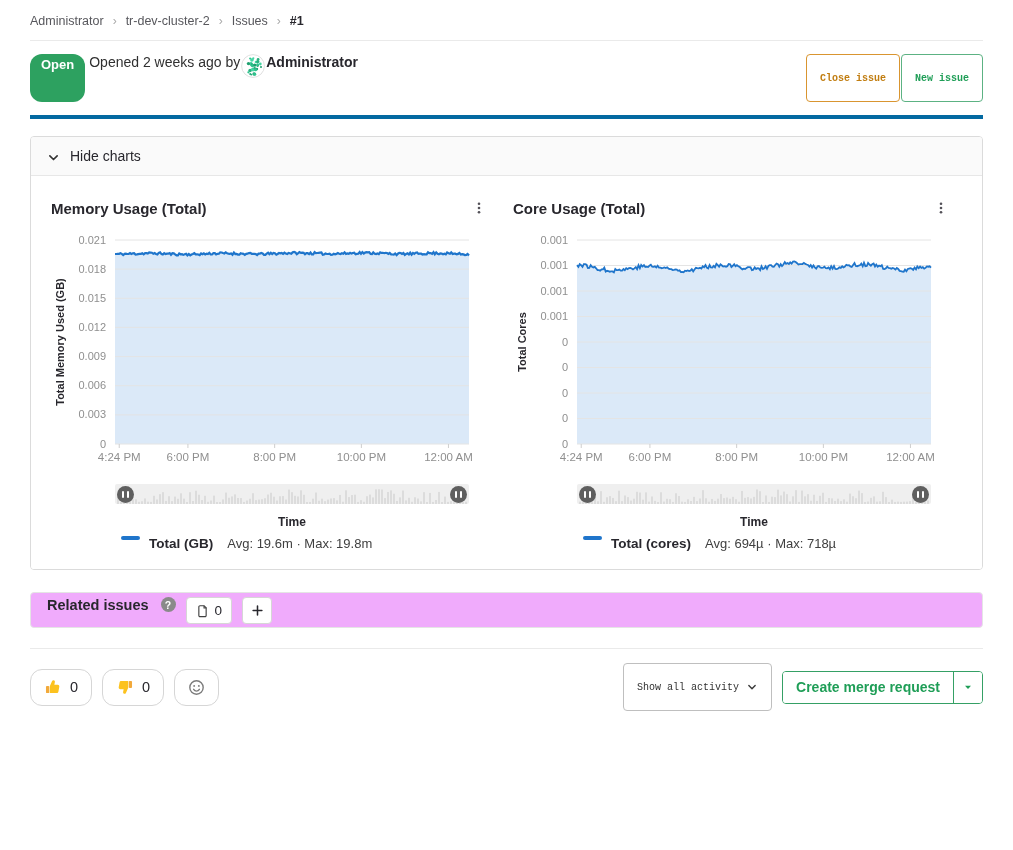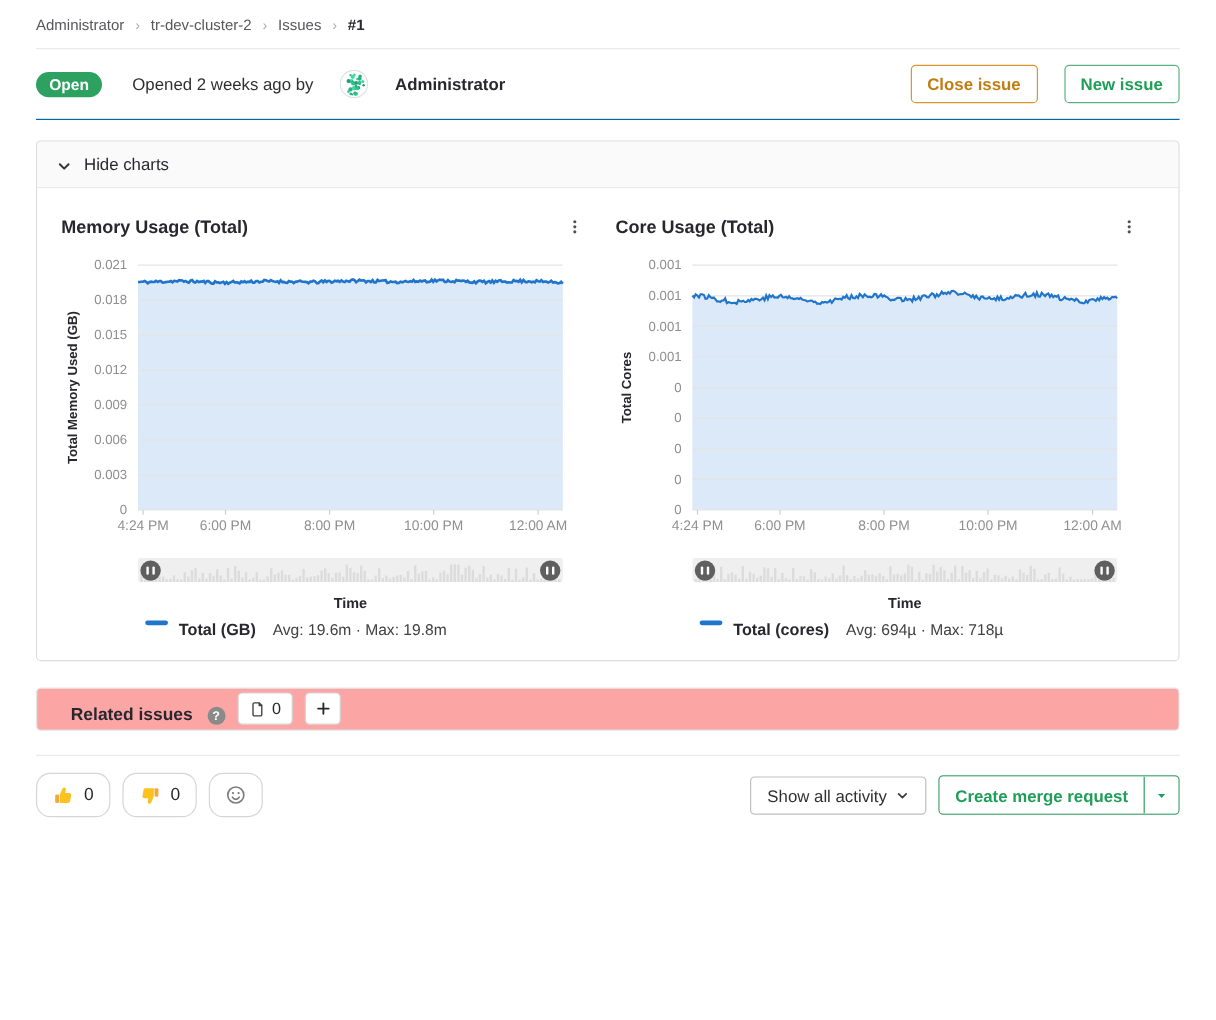--- a/index.html
+++ b/index.html
@@ -11,27 +11,27 @@
   }
   .page { padding:0 30px; }
 
   
   .breadcrumb { display:flex; align-items:center; gap:9px; padding:14px 0 12px; font-size:12.5px; color:#57575c; border-bottom:1px solid #eaeaea; }
   .breadcrumb a { color:#57575c; text-decoration:none; cursor:pointer; }
   .crumb-sep { color:#ababab; font-size:12px; }
   .crumb-current { color:#28272d; font-weight:700; }
 
   
-  .status-bar { display:flex; align-items:center; gap:22px; padding:13px 0; border-bottom:1px solid #0369a1; font-size:14px; }
+  .status-bar { display:flex; gap:1px; padding:13px 0; border-bottom:4px solid #0369a1; font-size:14px; }
   .badge-open { background:#2da160; color:#fff; font-weight:700; font-size:13px; padding:4px 11px; border-radius:12px; line-height:1; margin-right:3px; }
   .opened-text { color:#303030; }
   .avatar { width:24px; height:24px; display:inline-flex; cursor:pointer; }
   .author { font-weight:700; color:#28272d; text-decoration:none; cursor:pointer; }
   .spacer { flex:1; }
-  .btn { height:32px; padding:0 13px; border-radius:4px; background:#fff; border:1px solid #bfbfbf; font-size:14px; display:inline-flex; align-items:center; gap:7px; cursor:pointer; font-family:Liberation Sans, sans-serif; color:#303030; }
+  .btn { height:48px; padding:0 13px; border-radius:4px; background:#fff; border:1px solid #bfbfbf; font-size:10px; display:inline-flex; align-items:center; gap:7px; cursor:pointer; font-family:Liberation Mono, monospace; color:#303030; }
   .btn-warning { color:#c17d10; border-color:#d99530; font-weight:600; }
   .btn-green  { color:#1f9e57; border-color:#5cb283; font-weight:600; }
 
   
   .title-row { display:flex; align-items:flex-start; justify-content:space-between; margin-top:16px; }
   h1 { margin:0; font-size:28px; font-weight:700; color:#28272d; letter-spacing:-0.2px; }
   .icon-btn { width:34px; height:34px; border:1px solid #d4d4d4; border-radius:4px; background:#fff; display:inline-flex; align-items:center; justify-content:center; cursor:pointer; }
 
   
   .description { margin:18px 0 0; font-size:14.5px; line-height:1.5; color:#303030; }
@@ -52,21 +52,21 @@
   .handle i { display:block; width:2px; height:7px; background:#fff; border-radius:1px; }
   .handle-left { left:2px; } .handle-right { right:2px; }
   .time-label { margin-left:64px; width:354px; text-align:center; font-weight:700; font-size:12px; margin-top:11px; color:#28272d; }
   .legend { display:flex; align-items:flex-start; margin-left:70px; margin-top:7px; }
   .swatch { width:19px; height:4px; border-radius:2px; background:#1f75cb; margin-right:9px; }
   .legend-name { font-weight:700; font-size:13.5px; color:#28272d; margin-right:14px; }
   .legend-stats { color:#404040; font-size:13px; }
 
   
   .edited-note { margin:26px 0 0; font-size:12.5px; color:#737373; }
-  .related-issues { margin-top:22px; border:1px solid #e5e5e5; border-radius:4px; background:#fca5a5; display:flex; align-items:flex-end; gap:10px; padding:4px 28px; height:36px; }
+  .related-issues { margin-top:22px; border:1px solid #e5e5e5; border-radius:4px; background:#f0abfc; display:flex; align-items:flex-start; gap:10px; padding:4px 16px; height:36px; }
   .related-issues h2 { font-size:14.5px; font-weight:700; margin:0 2px 0 0; color:#28272d; }
   .help-icon { width:15px; height:15px; border-radius:50%; background:#8a8a8a; color:#fff; font-size:10.5px; font-weight:700; display:inline-flex; align-items:center; justify-content:center; cursor:pointer; }
   .count-badge { display:inline-flex; align-items:center; gap:6px; background:#fff; border:1px solid #d6d6d6; border-radius:4px; padding:3px 9px; font-size:13.5px; color:#28272d; height:27px; }
   .add-btn { width:30px; height:27px; background:#fff; border:1px solid #d6d6d6; border-radius:4px; display:inline-flex; align-items:center; justify-content:center; cursor:pointer; }
 
   .divider { border:none; border-top:1px solid #eaeaea; margin:20px 0 0; }
 
   
   .footer-row { display:flex; align-items:center; justify-content:space-between; margin-top:14px; }
   .reactions { display:flex; gap:10px; }

